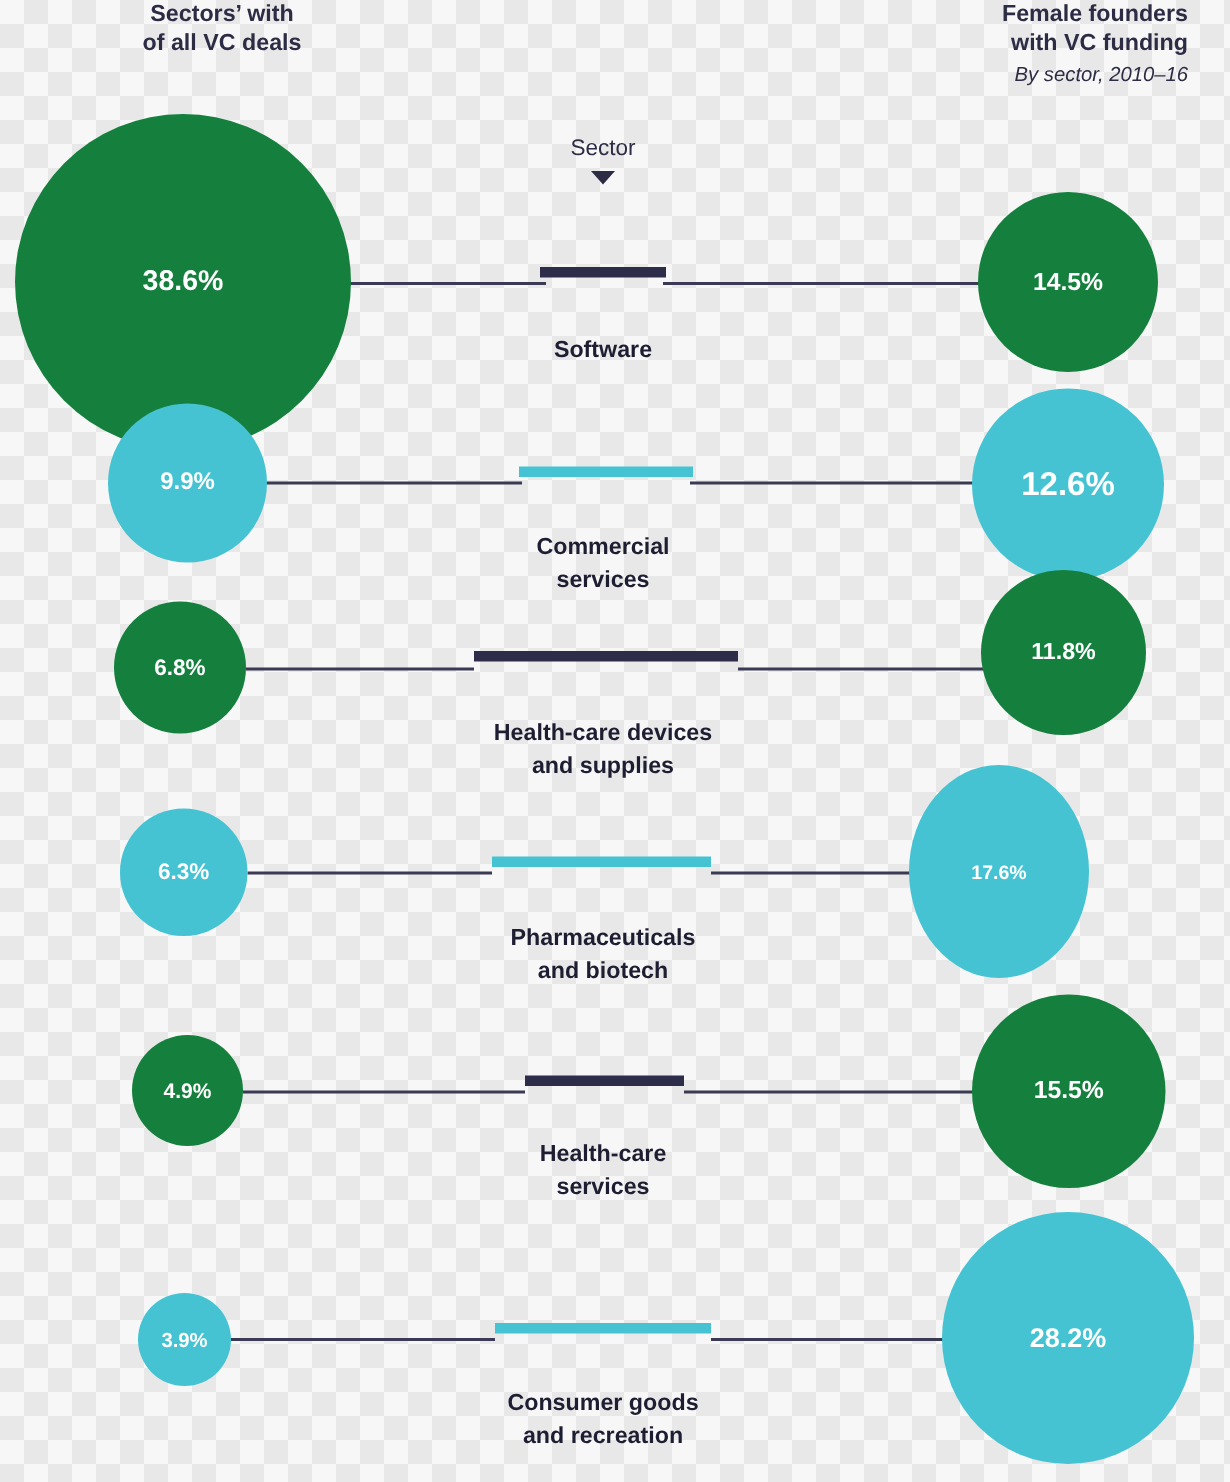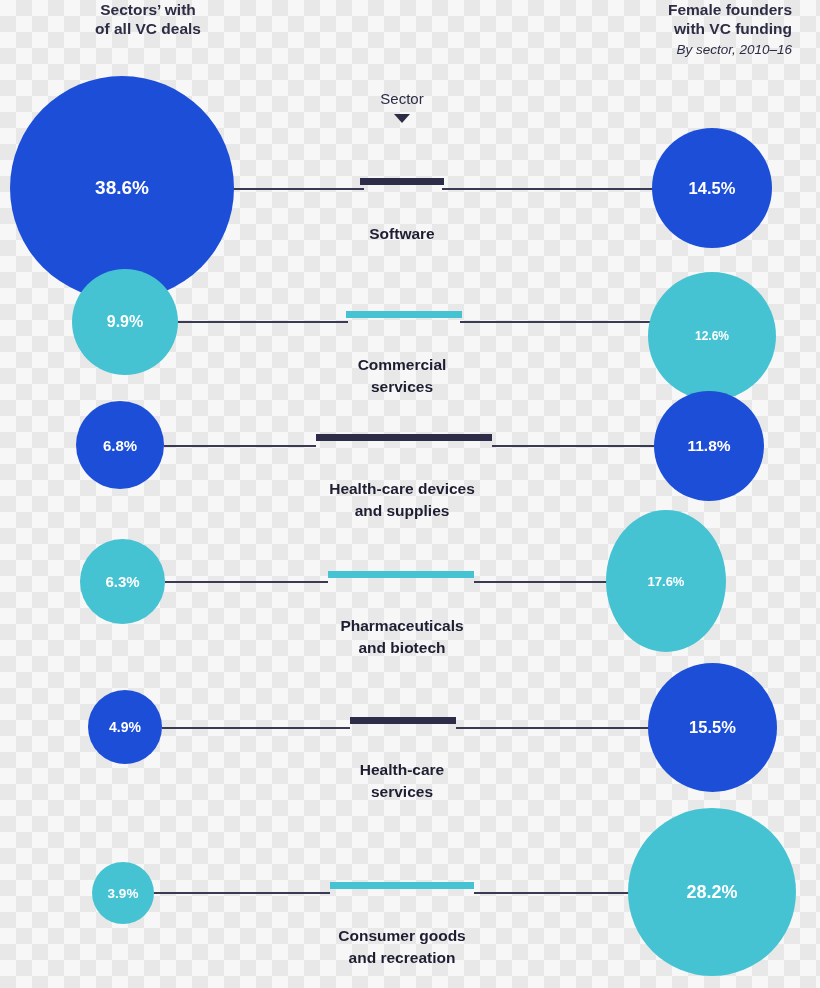--- a/index.html
+++ b/index.html
@@ -86,21 +86,21 @@
   .bubble {
     position: absolute;
     border-radius: 50%;
     display: flex;
     align-items: center;
     justify-content: center;
     color: #ffffff;
     font-weight: bold;
     box-sizing: border-box;
   }
-  .bubble.dark { background: #1d4ed8; }
+  .bubble.dark { background: #15803d; }
   .bubble.teal { background: #45c3d2; }
 
   .bar {
     position: absolute;
     height: 7px;
   }
   .bar.dark { background: #2d2d4a; }
   .bar.teal { background: #45c3d2; }
 
   .cat {
@@ -152,36 +152,36 @@
     <div class="connector" style="left:460px; top:321px; width:194px;"></div>
 
     <div class="bubble teal" style="left:72px; top:269px; width:106px; height:106px; font-size:16px;">9.9%</div>
 
     <div class="bar teal" style="left:346px; top:311px; width:116px;"></div>
     <div class="cat" style="left:262px; top:328px;">
       <span>Commercial</span><br>
       <span>services</span>
     </div>
 
-    <div class="bubble teal" style="left:648px; top:272px; width:128px; height:128px; font-size:12px;">12.6%</div>
+    <div class="bubble teal" style="left:648px; top:259px; width:128px; height:128px; font-size:22px;">12.6%</div>
   </div>
 
   <div class="row">
     <div class="connector" style="left:164px; top:445px; width:152px;"></div>
     <div class="connector" style="left:492px; top:445px; width:166px;"></div>
 
     <div class="bubble dark" style="left:76px; top:401px; width:88px; height:88px; font-size:15px;">6.8%</div>
 
     <div class="bar dark" style="left:316px; top:434px; width:176px;"></div>
     <div class="cat" style="left:262px; top:452px;">
       <span>Health-care devices</span><br>
       <span>and supplies</span>
     </div>
 
-    <div class="bubble dark" style="left:654px; top:391px; width:110px; height:110px; font-size:15.5px;text-align:center;">11.8%</div>
+    <div class="bubble dark" style="left:654px; top:380px; width:110px; height:110px; font-size:15.5px;text-align:center;">11.8%</div>
   </div>
 
   <div class="row">
     <div class="connector" style="left:165px; top:581px; width:163px;"></div>
     <div class="connector" style="left:474px; top:581px; width:172px;"></div>
 
     <div class="bubble teal" style="left:80px; top:539px; width:85px; height:85px; font-size:15px;">6.3%</div>
 
     <div class="bar teal" style="left:328px; top:571px; width:146px;"></div>
     <div class="cat" style="left:262px; top:589px;">

